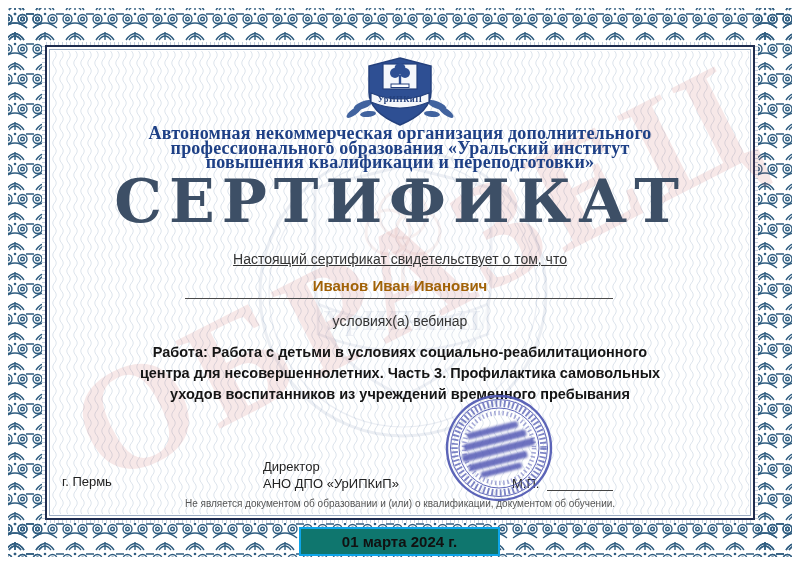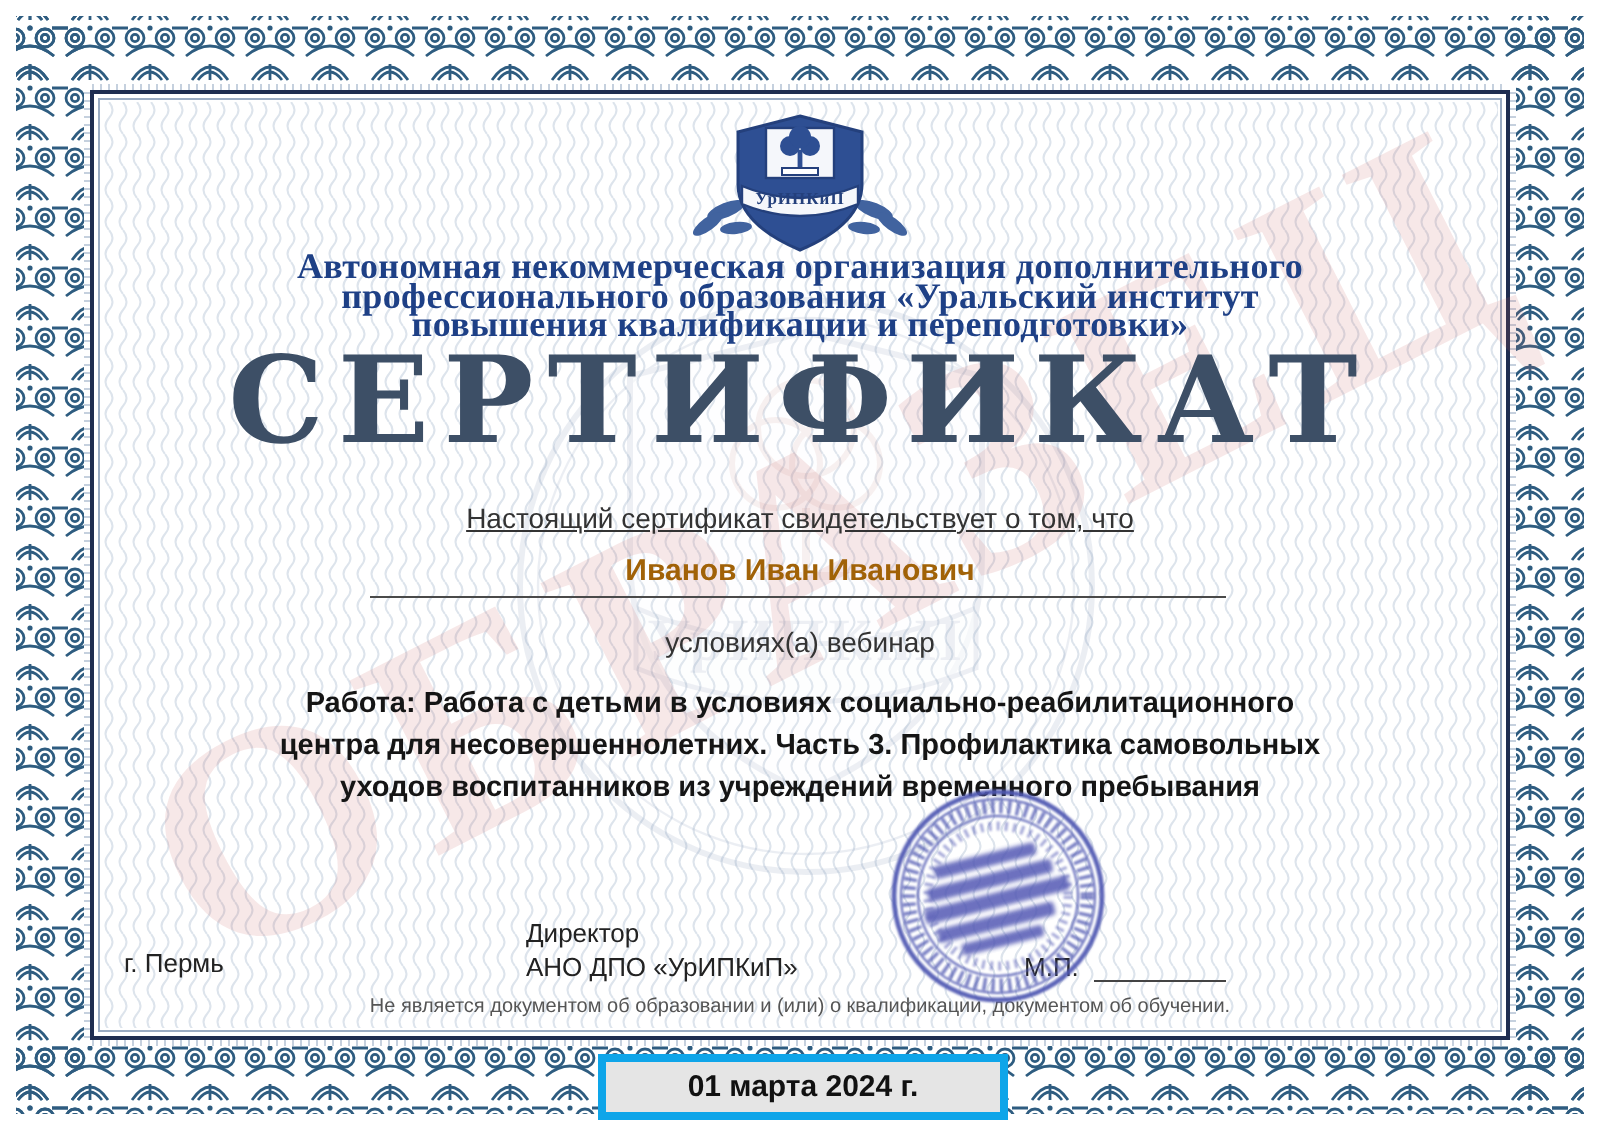--- a/index.html
+++ b/index.html
@@ -23,22 +23,22 @@
   .statement{top:251px;z-index:3;font-size:14px;color:#333;text-decoration:underline;}
   .recipient{top:277px;z-index:3;font-size:15px;font-weight:bold;color:#a16207;}
   .name-line{left:185px;width:428px;top:298px;border-top:1.5px solid #4a4a4a;z-index:3;}
   .action{top:313px;z-index:3;font-size:14px;color:#333;}
   .course{top:342px;z-index:3;font-size:14.5px;font-weight:bold;line-height:21px;color:#151515;}
   .city{left:62px;top:474px;z-index:3;font-size:13px;color:#222;}
   .director{left:263px;top:458px;z-index:3;font-size:13px;line-height:17px;color:#222;}
   .mp{left:512px;top:476px;z-index:3;font-size:13px;color:#222;}
   .sig-line{left:547px;top:490px;width:66px;border-top:1.5px solid #444;z-index:3;}
   .disclaimer{top:498px;z-index:3;font-size:10px;color:#555;}
-  .date-box{left:299px;top:527px;width:197px;height:25px;z-index:10;background:#e5e5e5;
-    border:4px solid #0ea5e9;text-align:center;line-height:25px;font-size:15px;font-weight:bold;color:#111;}
+  .date-box{left:299px;top:527px;width:197px;height:25px;z-index:10;background:#0f766e;
+    border:2px solid #0ea5e9;text-align:center;line-height:25px;font-size:15px;font-weight:bold;color:#111;}
   
   .watermark{left:415px;top:272px;z-index:2;transform:translate(-50%,-50%) rotate(-27deg);
     font-family:"Liberation Serif",serif;font-weight:bold;font-size:150px;letter-spacing:8px;
     color:rgba(198,93,93,0.14);white-space:nowrap;pointer-events:none;}
   svg{display:block;}
 </style>
 </head>
 <body>
 
 <div class="page">

